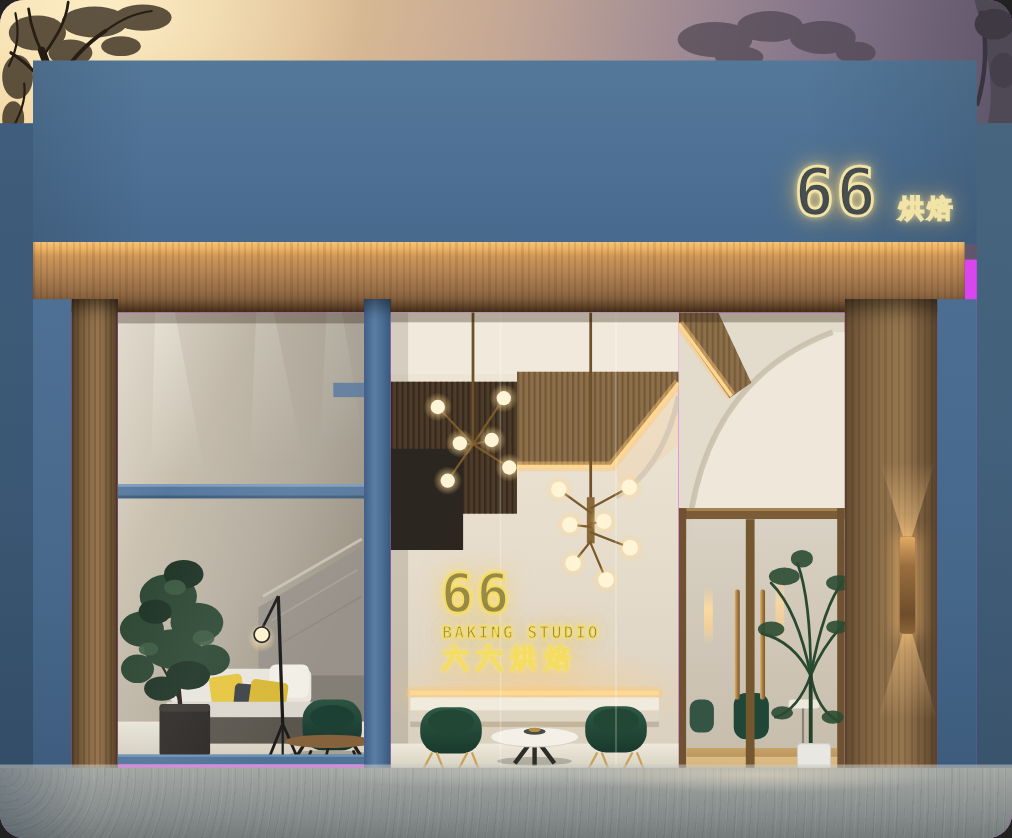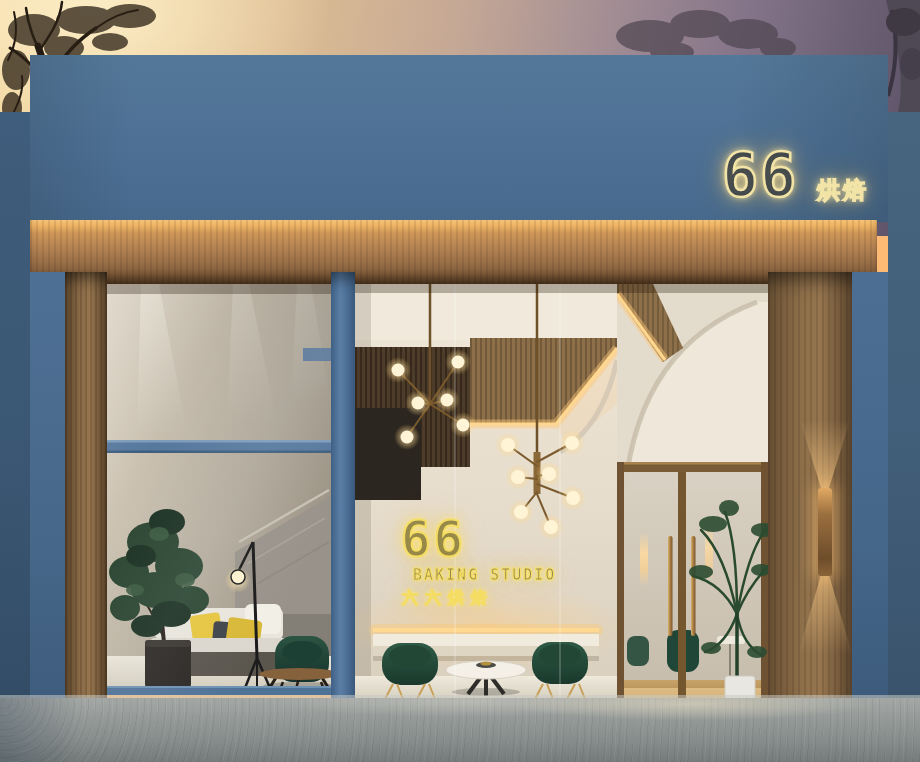--- a/index.html
+++ b/index.html
@@ -1,17 +1,17 @@
 <!DOCTYPE html>
 <html><head>
 <meta charset="utf-8">
 <style>
   html,body{margin:0;padding:0;background:#222;}
   #stage{position:relative;width:920px;height:762px;overflow:hidden;
-         font-family:"DejaVu Sans Mono","Liberation Mono",monospace;background:#fdba74;}
+         font-family:"DejaVu Sans Mono","Liberation Mono",monospace;background:#d946ef;border-radius:22px;}
   #stage *{box-sizing:border-box;}
   .abs{position:absolute;}
 
   
   .sky{left:0;top:0;width:920px;height:236px;
     background:
       radial-gradient(ellipse 340px 200px at 10% 4%, rgba(255,242,205,.85), rgba(255,236,190,0) 70%),
       linear-gradient(100deg,#f2d6a0 0%,#ecce9b 14%,#ddbd93 30%,#c5a895 48%,#a28d94 64%,#847489 78%,#6b5f73 90%,#5a5166 100%);}
 
   
@@ -81,23 +81,23 @@
     text-shadow:0 0 6px rgba(255,240,170,.95),0 0 16px rgba(255,210,110,.70),0 0 30px rgba(255,190,80,.45);}
   .parapet-sign{left:718px;top:144px;width:180px;height:75px;}
   .parapet-sign .num{position:absolute;left:4px;top:0;font-size:60px;line-height:62px;letter-spacing:2px;}
   .parapet-sign .cn{position:absolute;left:99px;top:33px;font-size:23px;line-height:26px;letter-spacing:3px;text-align:center;
     -webkit-text-stroke:1.5px #f2e3a6;}
   .neon-sign{left:401px;top:513px;width:200px;height:110px;}
   .neon{font-weight:bold;color:rgba(70,58,20,.55);
     -webkit-text-stroke:2px #f4dd62;
     text-shadow:0 0 5px rgba(255,238,130,.95),0 0 14px rgba(255,220,90,.65),0 0 26px rgba(255,205,70,.40);}
   .neon-sign .num{position:absolute;left:0;top:2px;font-size:49px;line-height:50px;letter-spacing:3px;}
-  .neon-sign .en{position:absolute;left:12px;top:53px;font-size:15px;line-height:18px;letter-spacing:2px;
+  .neon-sign .en{position:absolute;left:1px;top:53px;font-size:15px;line-height:18px;letter-spacing:2px;
     -webkit-text-stroke:1.2px #f4dd62;}
-  .neon-sign .cn{position:absolute;left:1px;top:73px;font-size:16px;line-height:24px;letter-spacing:7px;
+  .neon-sign .cn{position:absolute;left:1px;top:73px;font-size:24px;line-height:24px;letter-spacing:7px;
     -webkit-text-stroke:1.2px #f4dd62;}
 </style>
 </head>
 <body>
 
 <div id="stage">
 
   <div class="abs sky"></div>
   <svg class="abs" style="left:0;top:0;z-index:2" width="920" height="236" viewBox="0 0 920 236">
     <g stroke="#241b12" fill="none" stroke-linecap="round">

